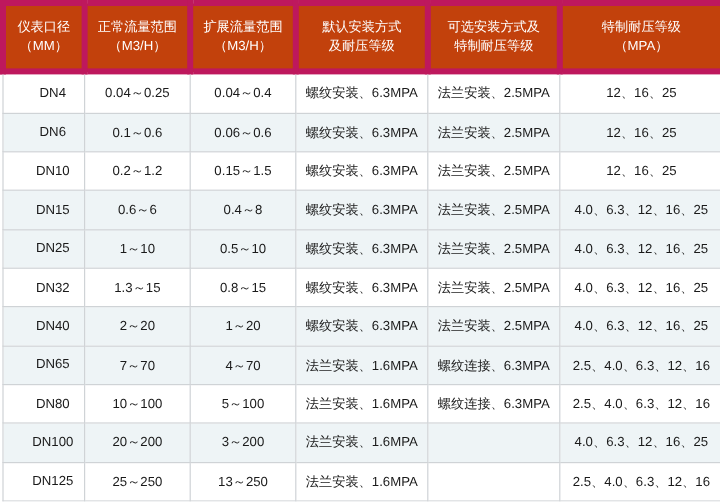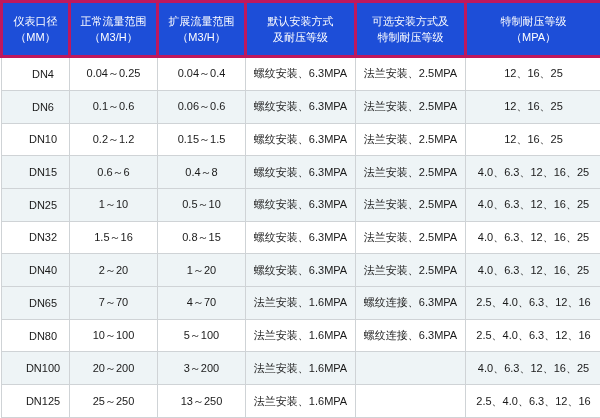--- a/index.html
+++ b/index.html
@@ -22,29 +22,29 @@
     height: 418px;
   }
   #spec-table col.c0 { width: 68px; }
   #spec-table col.c1 { width: 88px; }
   #spec-table col.c2 { width: 88px; }
   #spec-table col.c3 { width: 110px; }
   #spec-table col.c4 { width: 110px; }
   #spec-table col.c5 { width: 136px; }
 
   #spec-table thead th {
-    background: #1d4ed8;
+    background: #c2410c;
     color: #ffffff;
     font-weight: normal;
     font-size: 11px;
     line-height: 1.5;
     text-align: center;
     vertical-align: middle;
     padding: 4px 2px;
-    border: 3px solid #be185d;
+    border: 5px solid #be185d;
     height: 44px;
   }
   #spec-table tbody td {
     font-size: 11px;
     text-align: center;
     vertical-align: middle;
     border-bottom: 1px solid #cfd3d6;
     border-right: 1px solid #cfd3d6;
     padding: 2px 3px;
     height: 24.7px;
@@ -140,21 +140,21 @@
       <tr class="alt">
         <td class="col-name">DN25</td>
         <td>1～10</td>
         <td>0.5～10</td>
         <td>螺纹安装、6.3MPA</td>
         <td>法兰安装、2.5MPA</td>
         <td>4.0、6.3、12、16、25</td>
       </tr>
       <tr>
         <td class="col-name">DN32</td>
-        <td>1.5～16</td>
+        <td>1.3～15</td>
         <td>0.8～15</td>
         <td>螺纹安装、6.3MPA</td>
         <td>法兰安装、2.5MPA</td>
         <td>4.0、6.3、12、16、25</td>
       </tr>
       <tr class="alt">
         <td class="col-name">DN40</td>
         <td>2～20</td>
         <td>1～20</td>
         <td>螺纹安装、6.3MPA</td>

